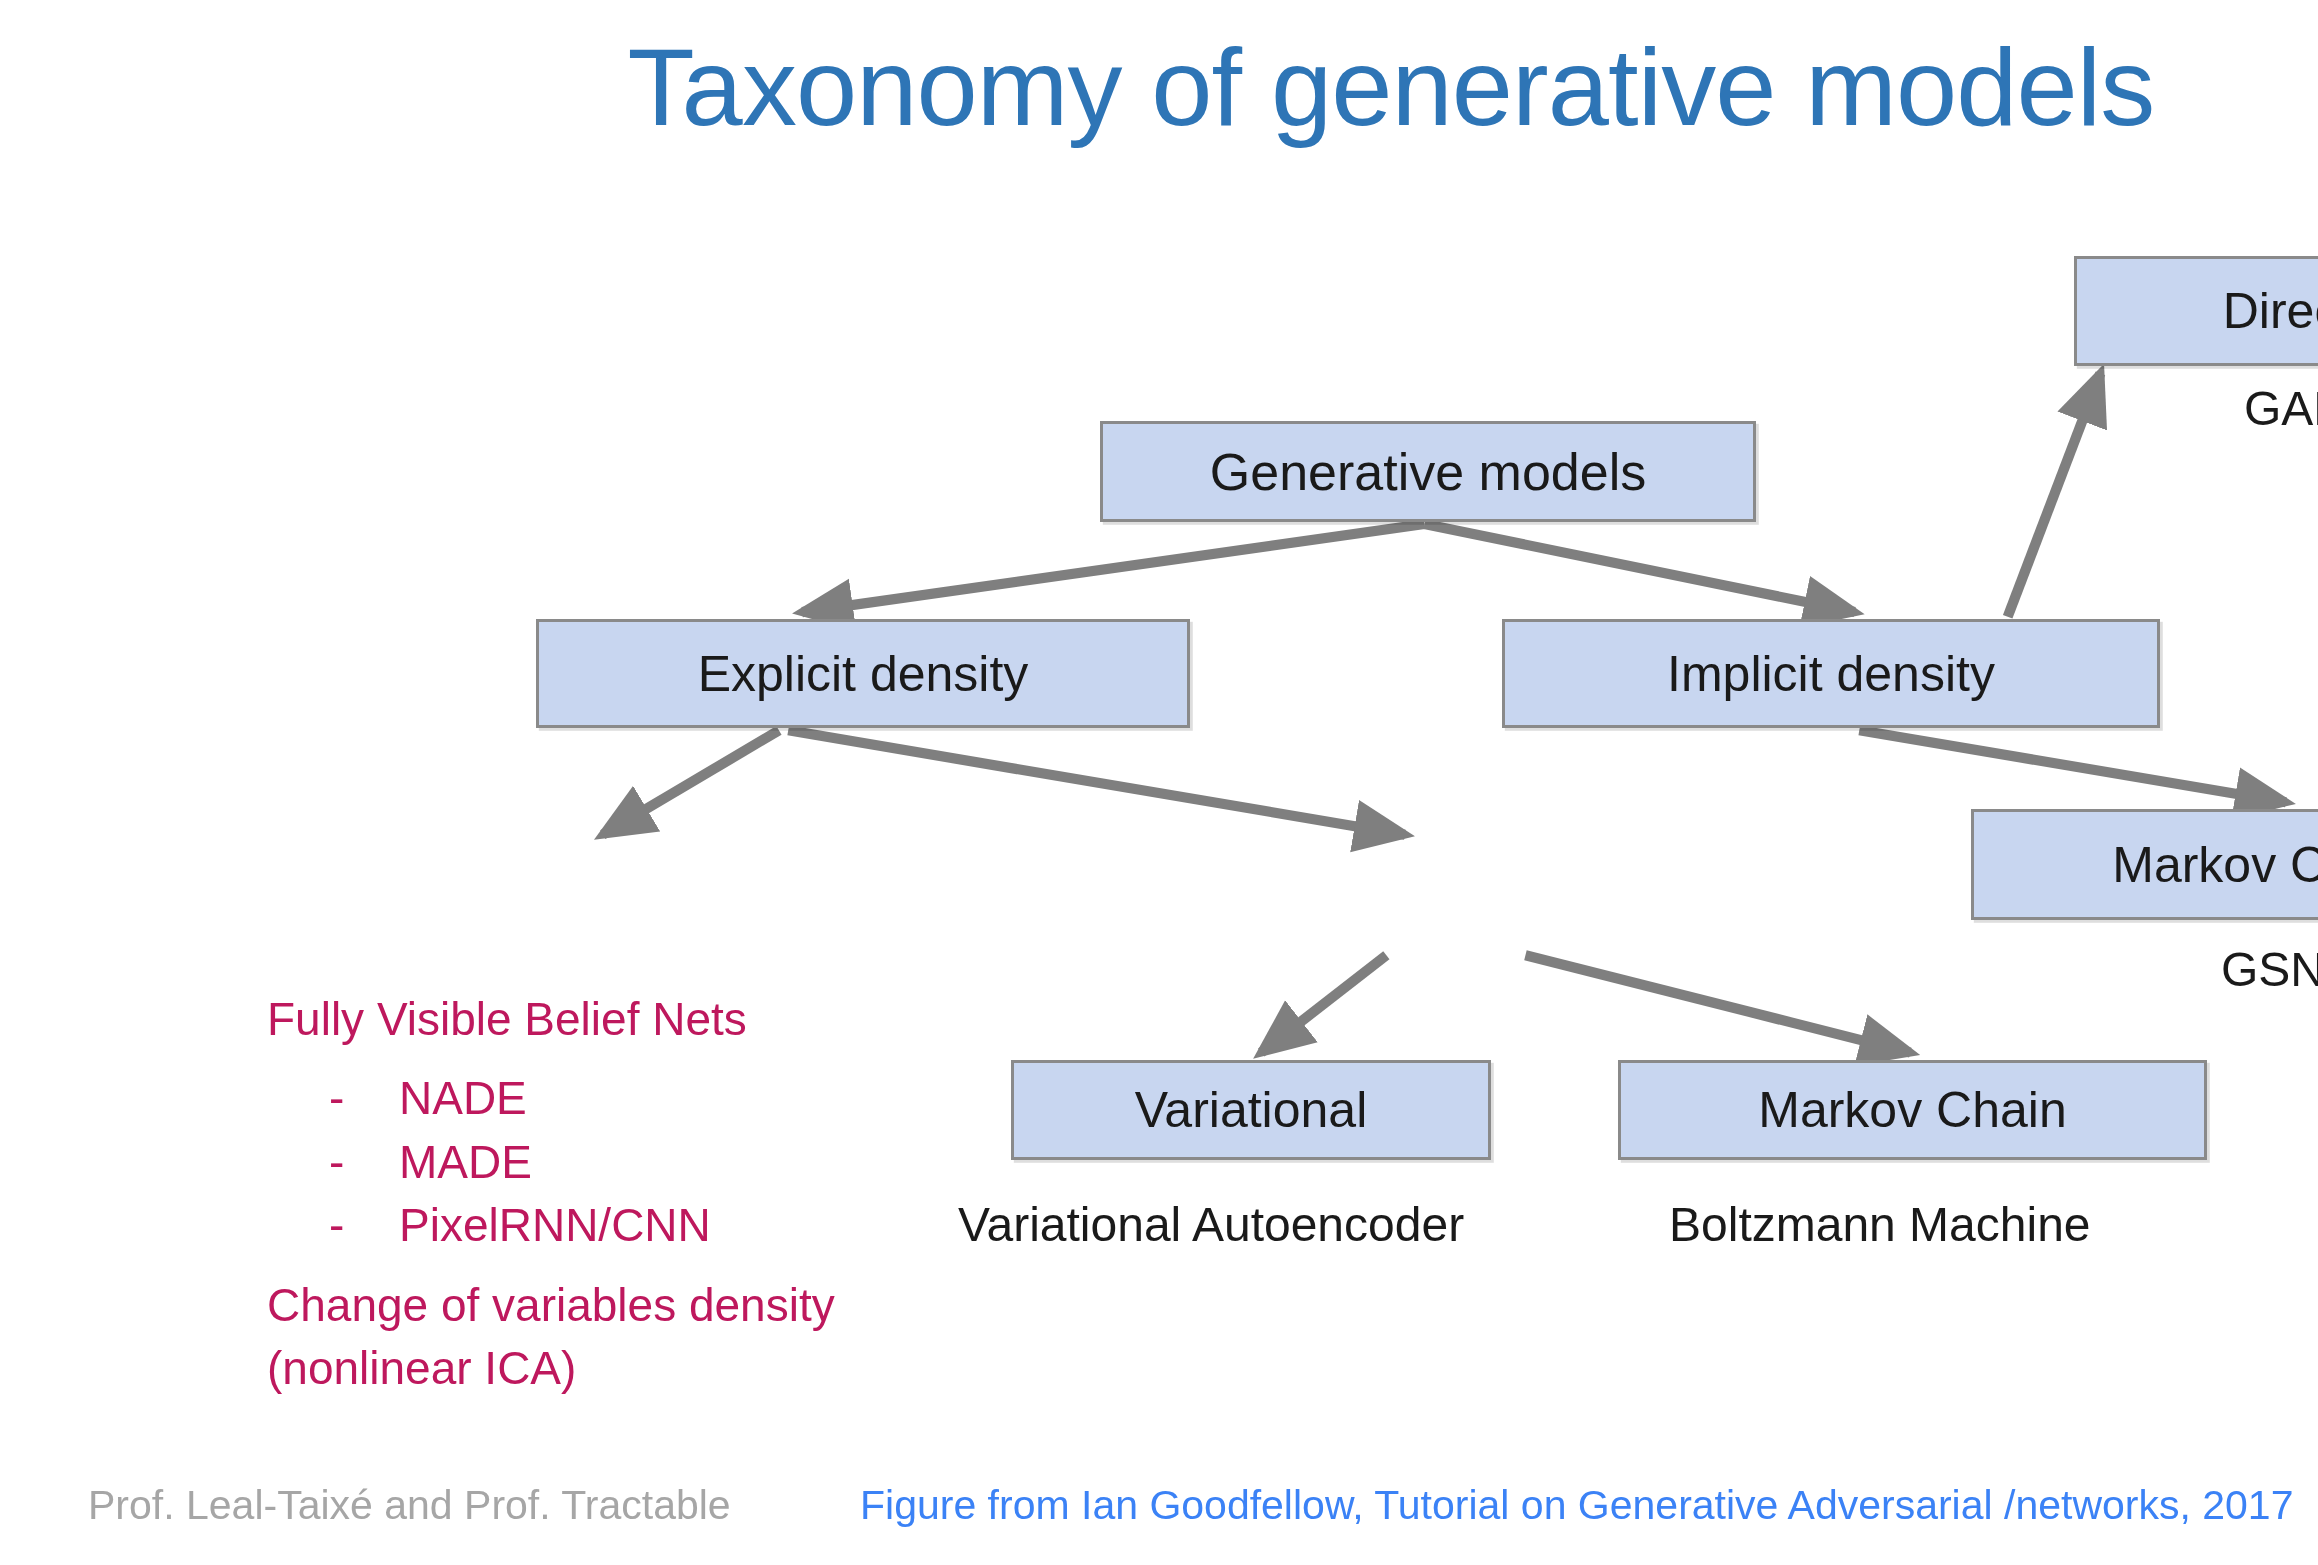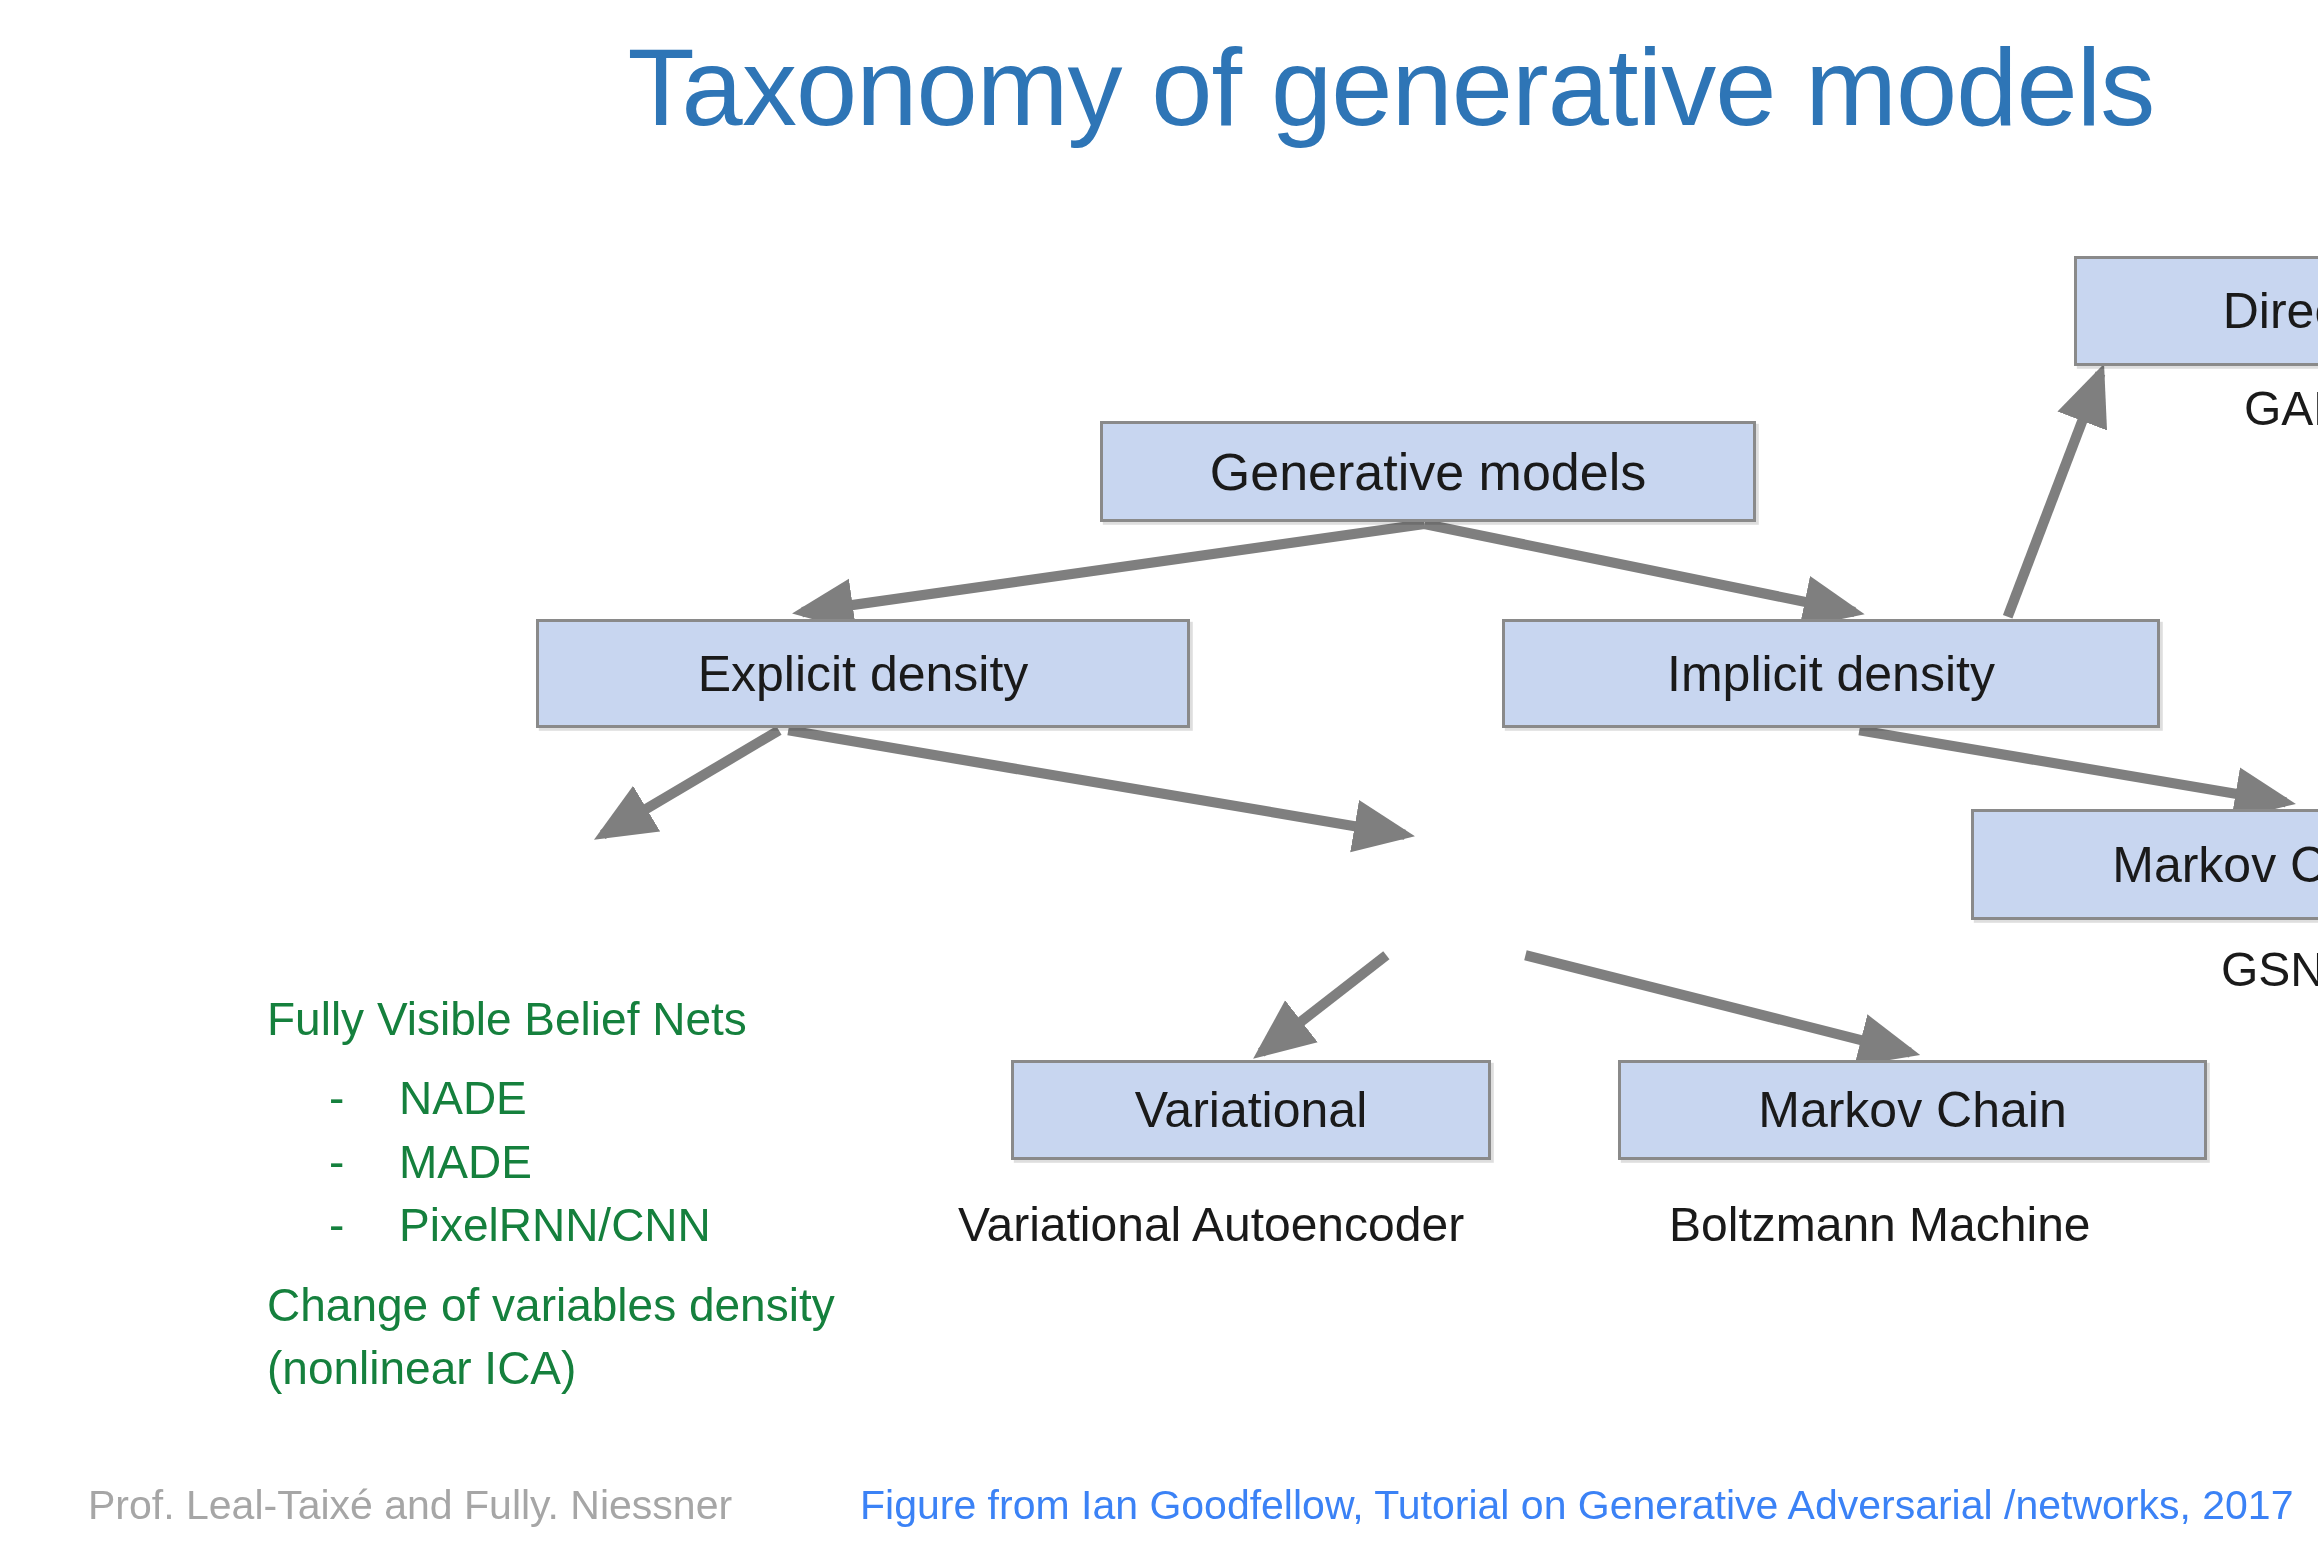--- a/index.html
+++ b/index.html
@@ -84,21 +84,21 @@
   }
 
   
   #tractable-list {
     position: absolute;
     left: 267px;
     top: 988px;
     width: 788px;
     font-family: "Liberation Sans", sans-serif;
     font-size: 46px;
-    color: #15803d;
+    color: #be185d;
     line-height: 1.38;
   }
   #tractable-list .plain { white-space: nowrap; }
   #tractable-list ul {
     list-style: none;
     margin: 16px;
     padding: 0 0 0 46px;
   }
   #tractable-list li {
     white-space: nowrap;
@@ -221,19 +221,19 @@
     <ul>
       <li>NADE</li>
       <li>MADE</li>
       <li>PixelRNN/CNN</li>
     </ul>
     <div class="plain">Change of variables density</div>
     <div class="plain">(nonlinear ICA)</div>
   </div>
 
   <div id="footer">
-    <div id="footer-authors">Prof. Leal-Taixé and Fully. Niessner</div>
+    <div id="footer-authors">Prof. Leal-Taixé and Prof. Tractable</div>
     <div id="footer-source">Figure from Ian Goodfellow, Tutorial on Generative Adversarial /networks, 2017</div>
 
   </div>
 
 </div>
 
 
 </body></html>

